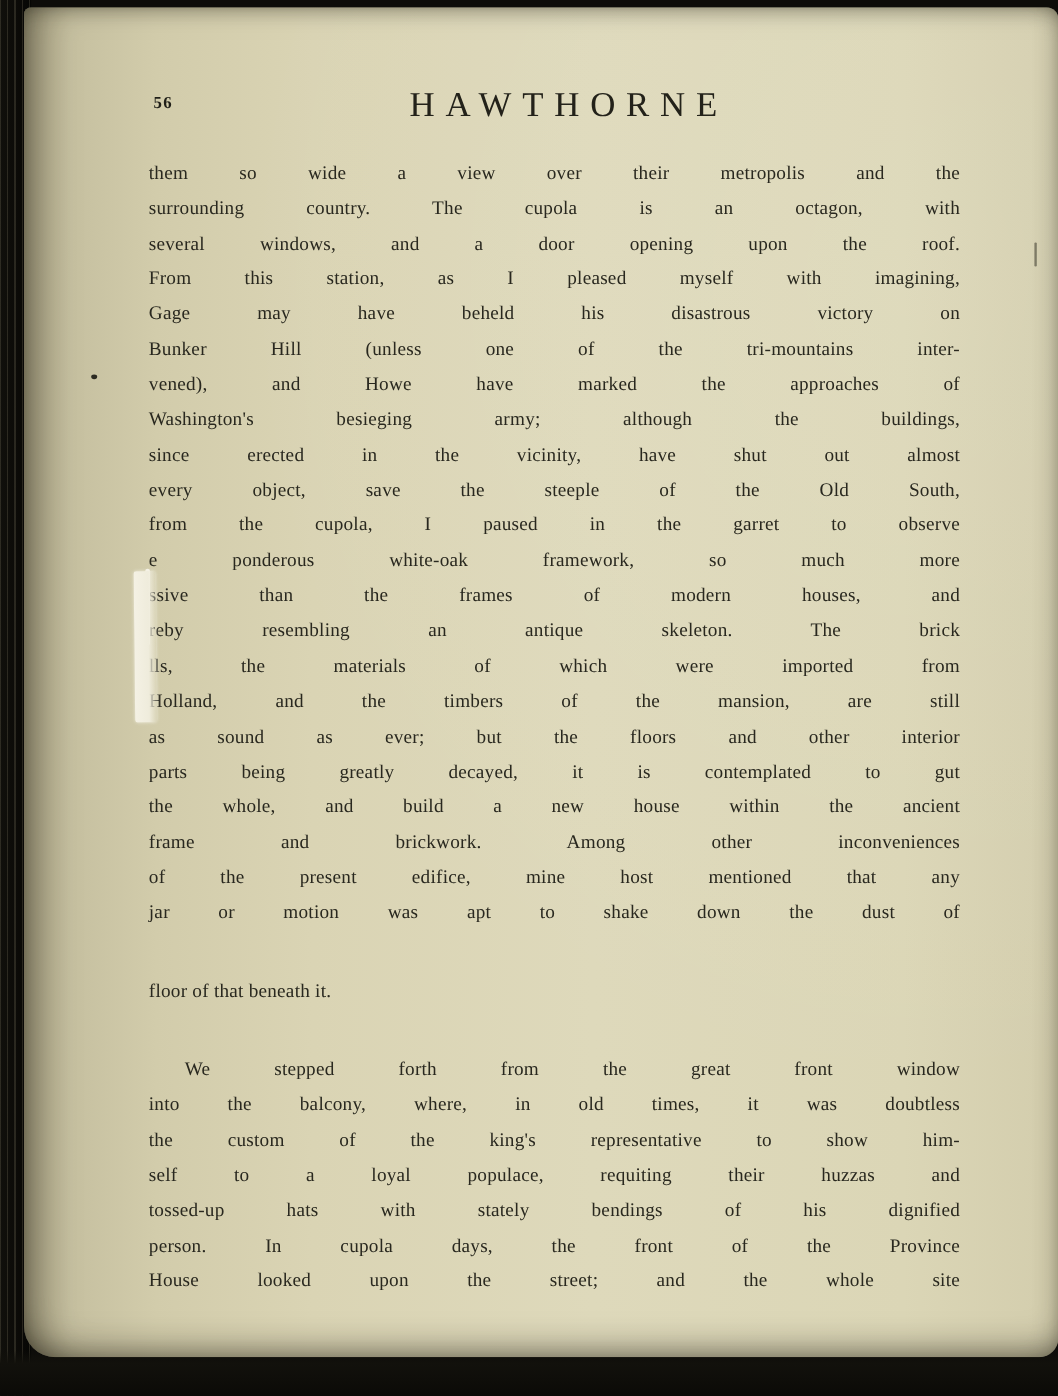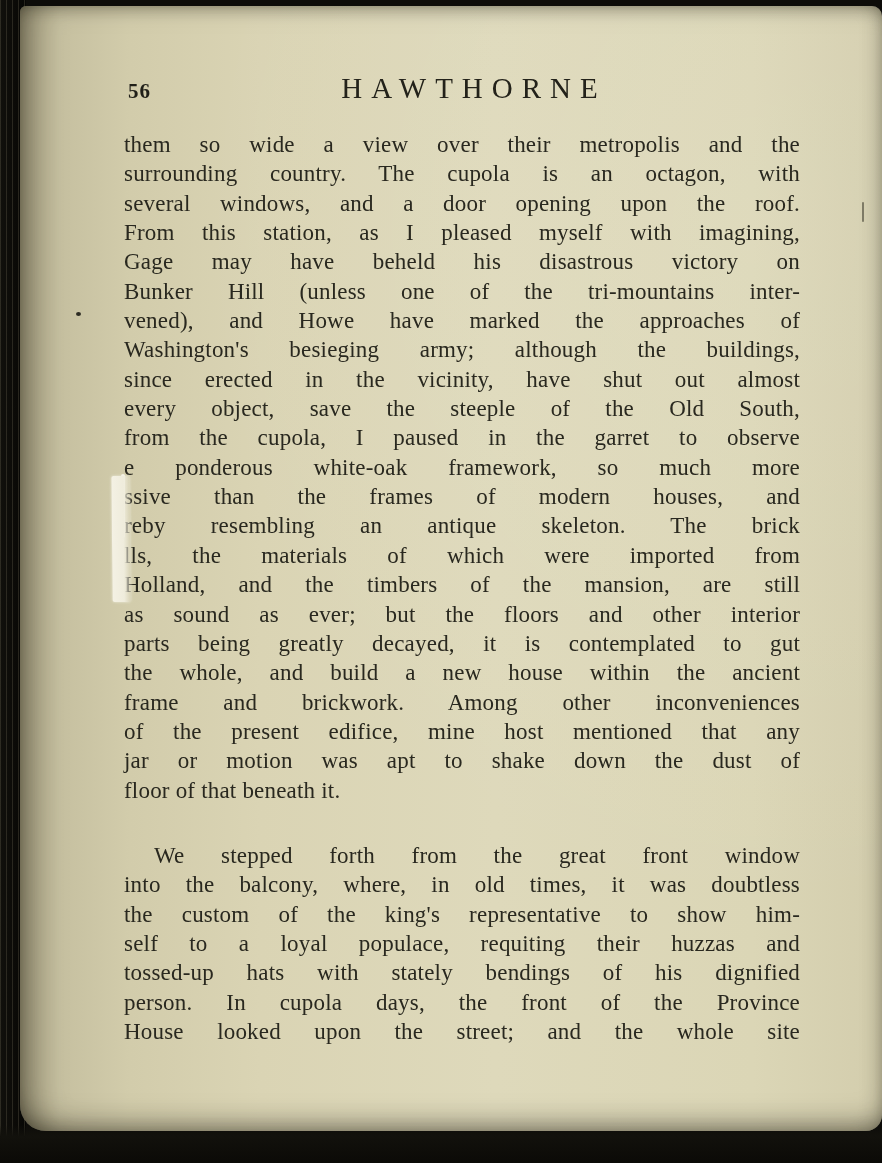--- a/index.html
+++ b/index.html
@@ -60,55 +60,56 @@
     position: absolute;
     left: 104px;
     top: 66px;
     width: 676px;
     height: 34px;
   }
   .page-number {
     position: absolute;
     left: 4px;
     top: 7px;
-    font-size: 21px;
+    font-size: 14px;
     font-weight: bold;
     color: #201f18;
     letter-spacing: 1px;
     text-align: right;
   }
   .running-title {
     position: absolute;
     left: 12px;
     width: 100%;
     text-align: center;
     font-size: 29px;
     letter-spacing: 9px;
     color: #23221a;
   }
   .text-column {
     position: absolute;
     left: 104px;
     top: 124px;
     width: 676px;
     color: #29281f;
-    font-size: 23px;
+    font-size: 16px;
     line-height: 29.35px;
     letter-spacing: 0.2px;
   }
   .line {
     text-align: justify;
     text-align-last: justify;
     -moz-text-align-last: justify;
     white-space: nowrap;
     height: 29.35px;
     overflow: visible;
   }
   .line.last-left {
     text-align-last: left;
+    margin-top: 36px;
     -moz-text-align-last: left;
   }
   .line.indent {
     padding-left: 30px;
     width: 646px;
     margin-top: 36px;
   }
   
   .damage-strip {
     position: absolute;

